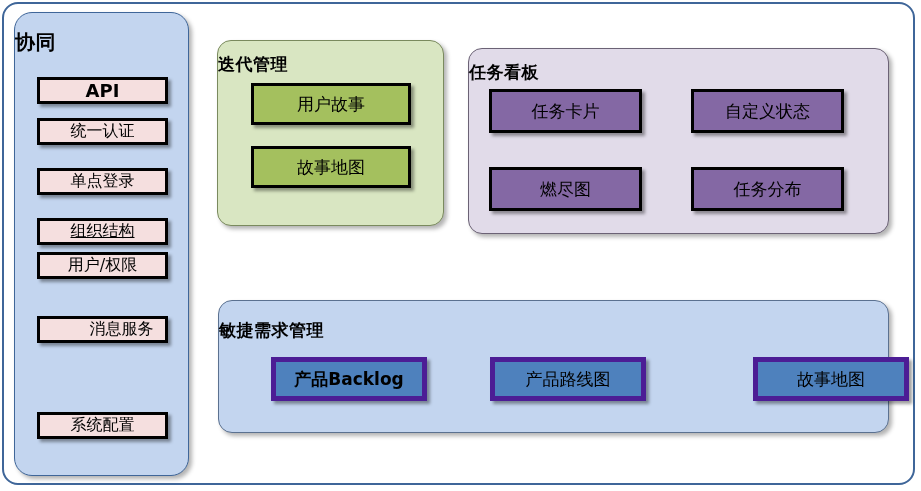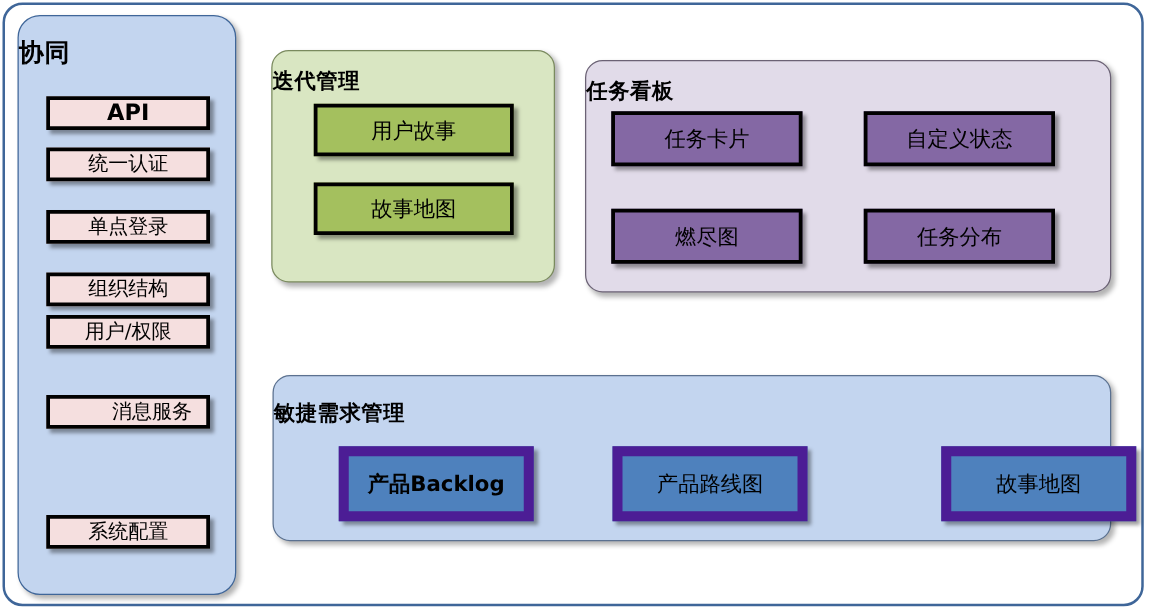--- a/index.html
+++ b/index.html
@@ -156,24 +156,24 @@
     border: 1.6px solid #5b7190;
   }
   #agile .panel-title {
     top: 18px;
     font-size: 17px;
   }
   .blue-item {
     position: absolute;
     top: 56px;
     width: 156px;
-    height: 60px;
+    height: 44px;
     box-sizing: border-box;
     background: #4e81bd;
-    border: 8px solid #4c1d95;
+    border: 5px solid #4c1d95;
     box-shadow: 3px 3px 3px rgba(0,0,0,0.38);
     display: flex;
     align-items: center;
     justify-content: center;
     font-family: "DejaVu Serif", "Liberation Serif", serif;
     font-size: 17px;
     color: #000000;
     white-space: nowrap;
   }
   .blue-item.bold {
@@ -188,21 +188,21 @@
 <div id="canvas">
 
   <div class="outer-frame"></div>
 
   <div class="panel" id="sidebar">
     <div class="panel-title">协同</div>
 
     <div class="side-item bold" style="top:64px;">API</div>
     <div class="side-item" style="top:155px;">单点登录</div>
     <div class="side-item" style="top:105px;">统一认证</div>
-    <div class="side-item" style="top:205px;">组织结构</div>
+    <div class="side-item" style="top:205px;text-decoration:underline;">组织结构</div>
     <div class="side-item" style="top:239px;">用户/权限</div>
     <div class="side-item" style="top:303px;padding-left:38px;">消息服务</div>
     <div class="side-item" style="top:399px;">系统配置</div>
   </div>
 
   <div class="panel" id="iteration">
     <div class="panel-title">迭代管理</div>
 
     <div class="green-item" style="top:42px;">用户故事</div>
     <div class="green-item" style="top:105px;">故事地图</div>

